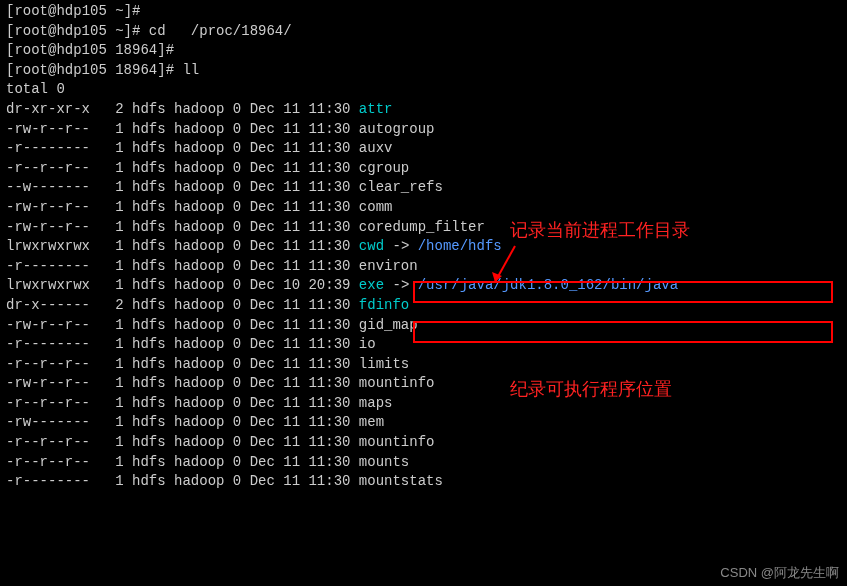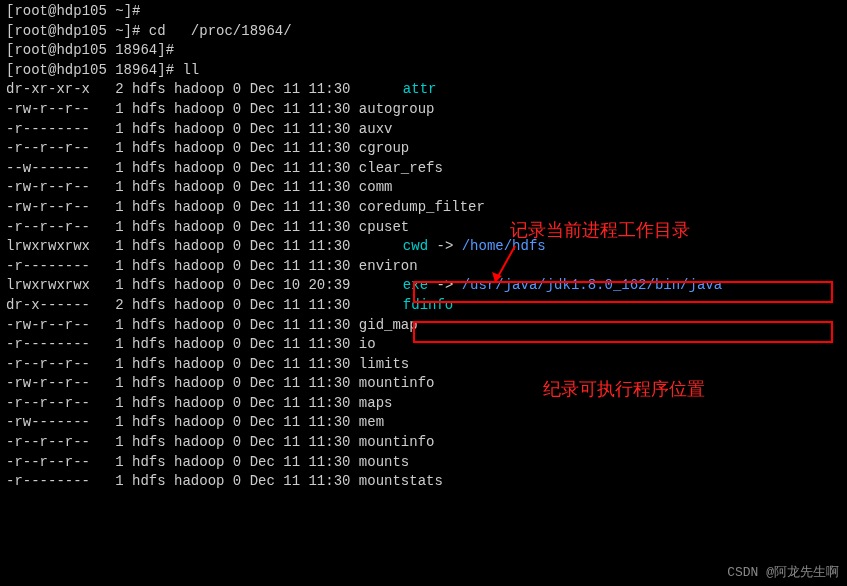--- a/index.html
+++ b/index.html
@@ -9,54 +9,54 @@
       font-size: 14px;
       color: #ccc;
       padding: 2px 6px;
       line-height: 1.4;
       width: 847px;
       height: 586px;
       overflow: hidden;
       position: relative;
     }
     .line { white-space: pre; }
-    .cyan { color: #00cccc; margin-left: 44px; }
+    .cyan { color: #00cccc; }
     .blue { color: #5599ff; }
     .red-ann { color: #ff2222; font-family: 'SimSun', 'Microsoft YaHei', sans-serif; font-size: 18px; font-weight: 500; text-align: center; }
     .annotation { position: absolute; pointer-events: none; }
     .red-box {
       position: absolute;
       border: 2px solid #ff0000;
       pointer-events: none;
     }
     .watermark {
       position: absolute;
       bottom: 4px;
       right: 8px;
       color: #888;
-      font-family: Liberation Mono, monospace;
+      font-family: Liberation Sans, sans-serif;
       font-size: 13px;
     }
   </style>
 </head>
 <body>
 
 <div id="terminal">
     <div class="line">[<span>root</span>@<span>hdp105</span> ~]#                         </div>
     <div class="line">[root@hdp105 ~]# cd   /proc/18964/</div>
     <div class="line">[root@hdp105 18964]#</div>
     <div class="line">[root@hdp105 18964]# ll</div>
+    <div class="line">total 0</div>
     <div class="line">dr-xr-xr-x   2 hdfs hadoop 0 Dec 11 11:30 <span class="cyan">attr</span></div>
     <div class="line">-rw-r--r--   1 hdfs hadoop 0 Dec 11 11:30 <span class="">autogroup</span></div>
     <div class="line">-r--------   1 hdfs hadoop 0 Dec 11 11:30 <span class="">auxv</span></div>
     <div class="line">-r--r--r--   1 hdfs hadoop 0 Dec 11 11:30 <span class="">cgroup</span></div>
     <div class="line">--w-------   1 hdfs hadoop 0 Dec 11 11:30 <span class="">clear_refs</span></div>
     <div class="line">-rw-r--r--   1 hdfs hadoop 0 Dec 11 11:30 <span class="">comm</span></div>
     <div class="line">-rw-r--r--   1 hdfs hadoop 0 Dec 11 11:30 <span class="">coredump_filter</span></div>
-    <div class="line">-r--r--r--   1 hdfs hadoop 0 Dec 11 11:30 <span class="">cpuset</span></div>
     <div class="line">lrwxrwxrwx   1 hdfs hadoop 0 Dec 11 11:30 <span class="cyan">cwd</span><span> -&gt; </span><span class="blue">/home/hdfs</span></div>
     <div class="line">-r--------   1 hdfs hadoop 0 Dec 11 11:30 <span class="">environ</span></div>
     <div class="line">lrwxrwxrwx   1 hdfs hadoop 0 Dec 10 20:39 <span class="cyan">exe</span><span> -&gt; </span><span class="blue">/usr/java/jdk1.8.0_162/bin/java</span></div>
     <div class="line">dr-x------   2 hdfs hadoop 0 Dec 11 11:30 <span class="cyan">fdinfo</span></div>
     <div class="line">-rw-r--r--   1 hdfs hadoop 0 Dec 11 11:30 <span class="">gid_map</span></div>
     <div class="line">-r--------   1 hdfs hadoop 0 Dec 11 11:30 <span class="">io</span></div>
     <div class="line">-r--r--r--   1 hdfs hadoop 0 Dec 11 11:30 <span class="">limits</span></div>
     <div class="line">-rw-r--r--   1 hdfs hadoop 0 Dec 11 11:30 <span class="">mountinfo</span></div>
     <div class="line">-r--r--r--   1 hdfs hadoop 0 Dec 11 11:30 <span class="">maps</span></div>
     <div class="line">-rw-------   1 hdfs hadoop 0 Dec 11 11:30 <span class="">mem</span></div>
@@ -68,15 +68,15 @@
 <div class="red-box" style="left:413px; top:281px; width:420px; height:22px;"></div>
 <div class="red-box" style="left:413px; top:321px; width:420px; height:22px;"></div>
 
 <div class="annotation" style="left:490px; top:244px;">
   <svg width="30" height="40">
       <line x1="25" y1="2" x2="5" y2="38" stroke="#ff0000" stroke-width="2"></line>
       <polygon points="5,38 2,28 12,32" fill="#ff0000"></polygon>
     </svg>
 </div>
 <div class="annotation red-ann" style="left:510px; top:218px;">记录当前进程工作目录</div>
-<div class="annotation red-ann" style="left:510px; top:377px;margin-left:33px;">纪录可执行程序位置</div>
+<div class="annotation red-ann" style="left:510px; top:377px;">纪录可执行程序位置</div>
 
 <div class="watermark">CSDN @阿龙先生啊</div>
 
 </body></html>

